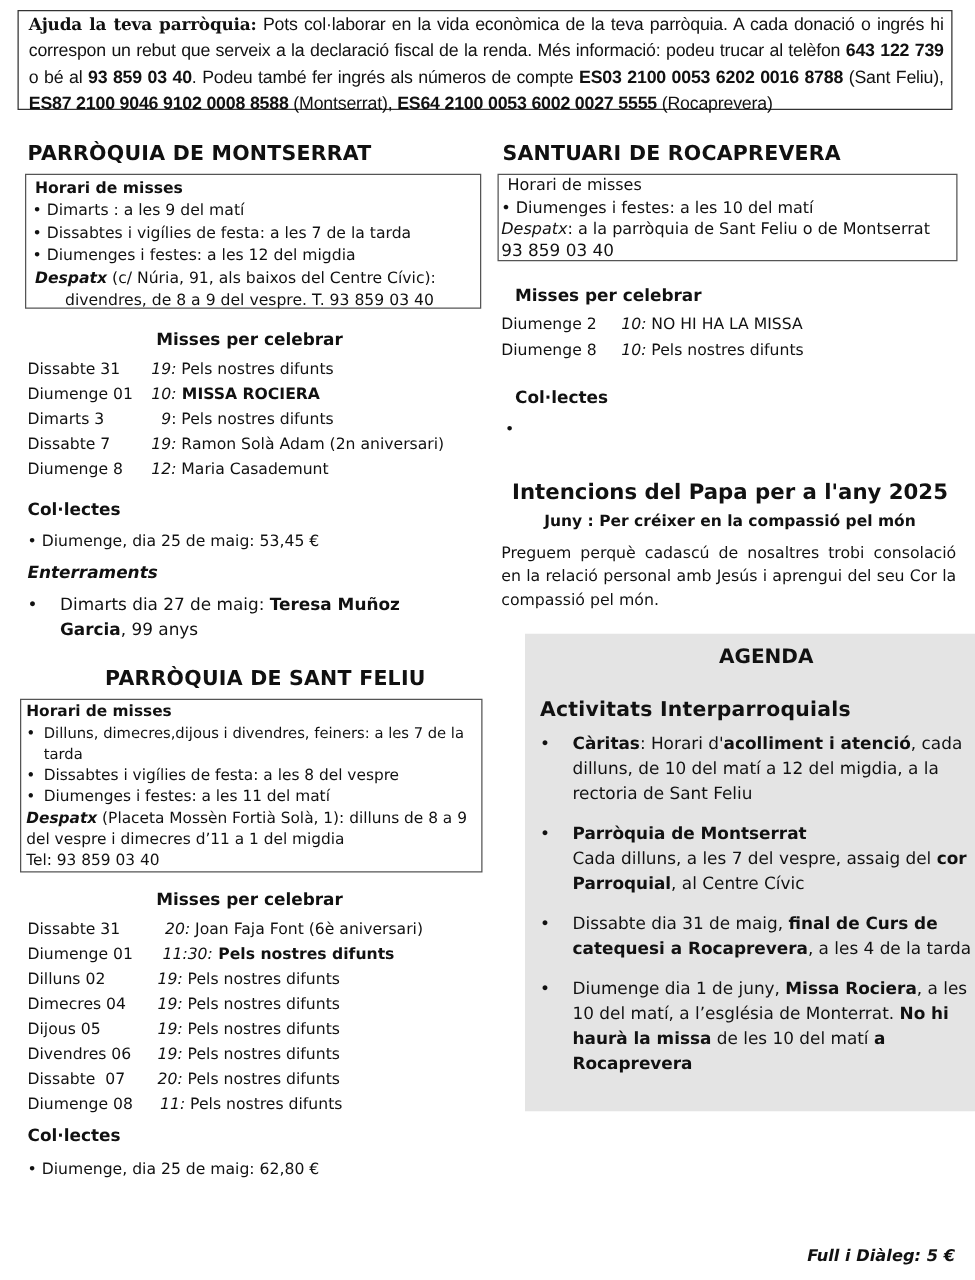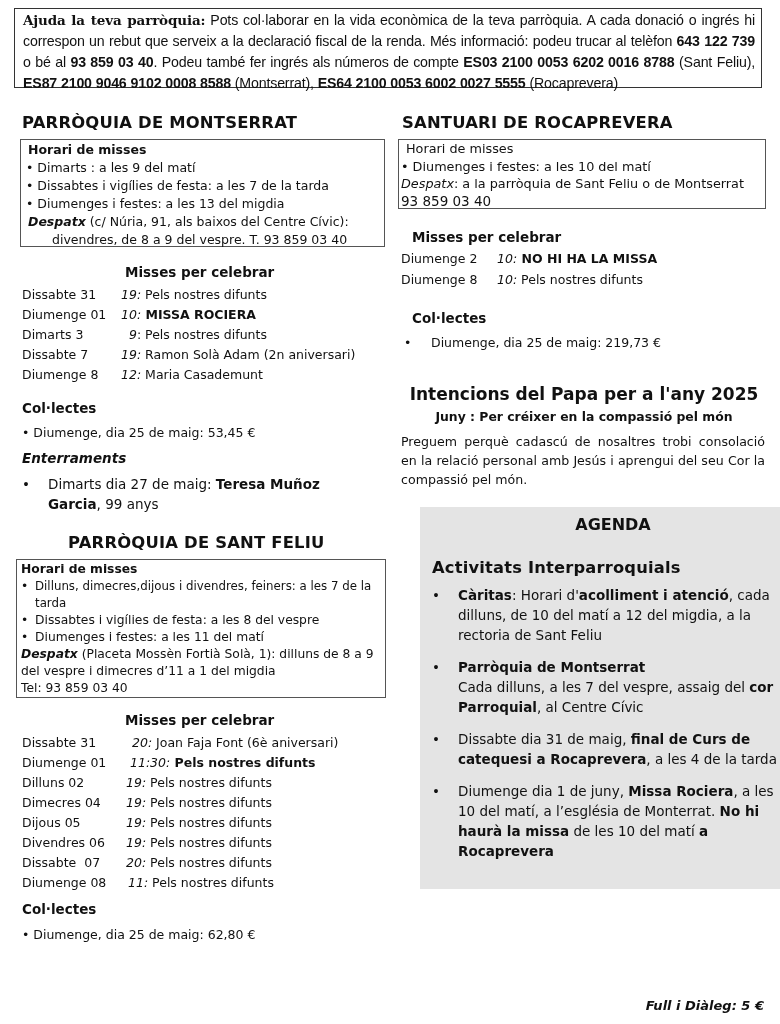--- a/index.html
+++ b/index.html
@@ -47,21 +47,21 @@
 </head>
 <body>
 
 <div id="banner" class="abs"><span class="lead">Ajuda la teva parròquia:</span><span> Pots col·laborar en la vida econòmica de la teva parròquia. A cada donació o ingrés hi correspon un rebut que serveix a la declaració fiscal de la renda. Més informació: podeu trucar al telèfon </span><b>643 122 739</b><span> o bé al </span><b>93 859 03 40</b><span>. Podeu també fer ingrés als números de compte </span><b>ES03 2100 0053 6202 0016 8788</b><span> (Sant Feliu), </span><b>ES87 2100 9046 9102 0008 8588</b><span> (Montserrat), </span><b>ES64 2100 0053 6002 0027 5555</b><span> (Rocaprevera)</span></div>
 
 <h2 class="sec abs" style="left:22px;top:113px;">PARRÒQUIA DE MONTSERRAT</h2>
 <div class="box abs" style="left:20px;top:139px;width:365px;height:108px;padding:1px 0 0 5px;">
   <div class="ttl" style="padding-left:2px;">Horari de misses</div>
   <div>• Dimarts : a les 9 del matí</div>
   <div>• Dissabtes i vigílies de festa: a les 7 de la tarda</div>
-  <div>• Diumenges i festes: a les 13 del migdia</div>
+  <div>• Diumenges i festes: a les 12 del migdia</div>
   <div style="padding-left:2px;"><b><i>Despatx</i></b><span> (c/ Núria, 91, als baixos del Centre Cívic):</span></div>
   <div style="padding-left:26px;">divendres, de 8 a 9 del vespre. T. 93 859 03 40</div>
 </div>
 <div class="sub abs" style="left:125px;top:264px;">Misses per celebrar</div>
 <div class="abs" style="left:22px;top:285px;width:365px;" id="mont-masses">
     <div class="row">
       <span class="d" style="width: 99px; white-space: pre;">Dissabte 31</span>
       <span class="t" style="white-space: pre;">19:</span>
       <span style="white-space: pre;"> Pels nostres difunts</span>
     </div>
@@ -88,21 +88,21 @@
   </div>
 
 <div class="sub abs" style="left:22px;top:400px;">Col·lectes</div>
 <div class="bul abs" style="left:22px;top:423px;">• Diumenge, dia 25 de maig: 53,45 €</div>
 <div class="sub abs" style="left:22px;top:450px;font-style:italic;">Enterraments</div>
 <div class="abs" style="left:22px;top:474px;width:340px;display:flex;font-size:13.5px;line-height:20px;">
   <span style="flex:0 0 26px;">•</span>
   <span style="flex:1;"><span>Dimarts dia 27 de maig: </span><b>Teresa Muñoz Garcia</b><span>, 99 anys</span></span>
 </div>
 
-<h2 class="sec abs" style="left:68px;top:533px;">PARRÒQUIA DE SANT FELIU</h2>
+<h2 class="sec abs" style="left:84px;top:533px;">PARRÒQUIA DE SANT FELIU</h2>
 <div class="box abs" style="left:16px;top:559px;width:370px;height:139px;padding:1px 4px 0 4px;font-size:12.3px;line-height:17px;">
   <div class="ttl">Horari de misses</div>
   <div style="display:flex;">
       <span style="flex:0 0 14px;">•</span>
       <span style="font-size:11.8px;">Dilluns, dimecres,dijous i divendres, feiners: a les 7 de la tarda</span>
     </div>
   <div style="display:flex;">
       <span style="flex:0 0 14px;">•</span>
       <span>Dissabtes i vigílies de festa: a les 8 del vespre</span>
     </div>
@@ -164,32 +164,31 @@
   <div style="padding-left:5px;">Horari de misses</div>
   <div>• Diumenges i festes: a les 10 del matí</div>
   <div><i>Despatx</i><span>: a la parròquia de Sant Feliu o de Montserrat</span></div>
   <div style="font-size:13.5px;">93  859 03 40</div>
 </div>
 <div class="sub abs" style="left:412px;top:229px;">Misses per celebrar</div>
 <div class="abs" style="left:401px;top:248px;width:365px;" id="roca-masses">
     <div class="row" style="line-height: 21px;">
       <span class="d" style="width: 96px; white-space: pre;">Diumenge 2</span>
       <span class="t" style="white-space: pre;">10:</span>
-      <span style="white-space: pre; font-weight: bold;"> NO HI HA LA MISSA</span>
+      <span style="white-space: pre; font-weight: normal;"> NO HI HA LA MISSA</span>
     </div>
     <div class="row" style="line-height: 21px;">
       <span class="d" style="width: 96px; white-space: pre;">Diumenge 8</span>
       <span class="t" style="white-space: pre;">10:</span>
       <span style="white-space: pre;"> Pels nostres difunts</span>
     </div>
   </div>
 <div class="sub abs" style="left:412px;top:310px;">Col·lectes</div>
 <div class="abs" style="left:404px;top:334px;display:flex;font-size:12.5px;line-height:18px;">
   <span style="flex:0 0 27px;">•</span>
-  <span>Diumenge, dia 25 de maig: 219,73 €</span>
 </div>
 
 <div class="abs b" style="left:401px;top:384px;width:366px;text-align:center;font-size:17px;">Intencions del Papa per a l'any 2025</div>
 <div class="abs b" style="left:401px;top:409px;width:366px;text-align:center;font-size:12.4px;">Juny : Per créixer en la compassió pel món</div>
 <div class="abs" style="left:401px;top:432px;width:364px;text-align:justify;font-size:12.6px;line-height:19px;">Preguem perquè cadascú de nosaltres trobi consolació en la relació personal amb Jesús i aprengui del seu Cor la compassió pel món.</div>
 
 <div id="agenda" class="abs">
   <div class="ttl">AGENDA</div>
   <div class="act">Activitats  Interparroquials</div>
   <div id="agenda-items">

